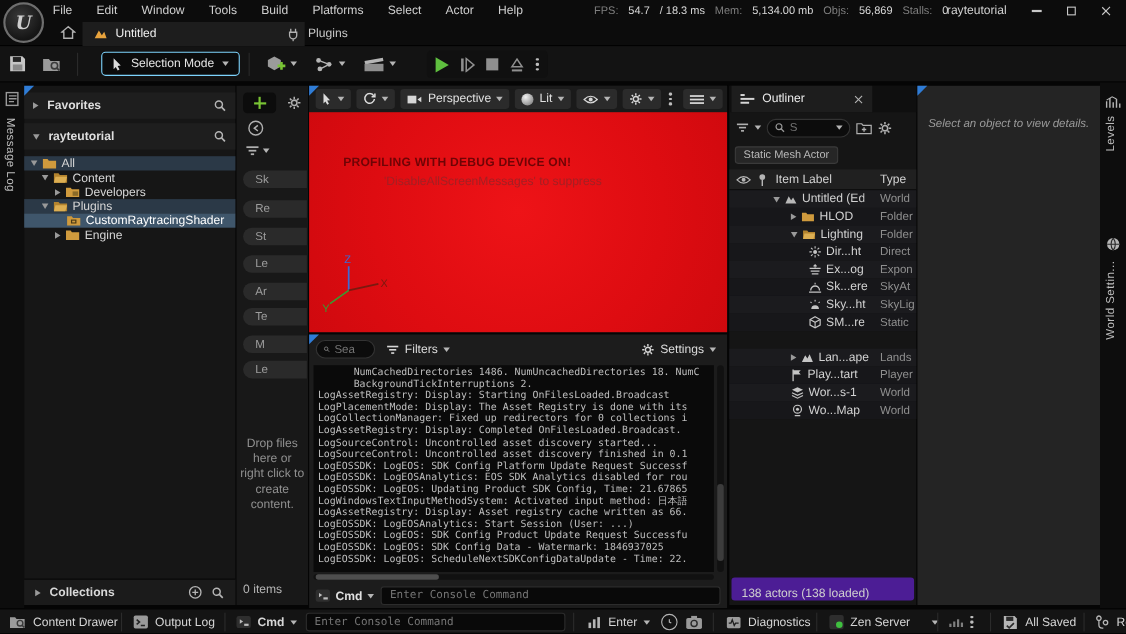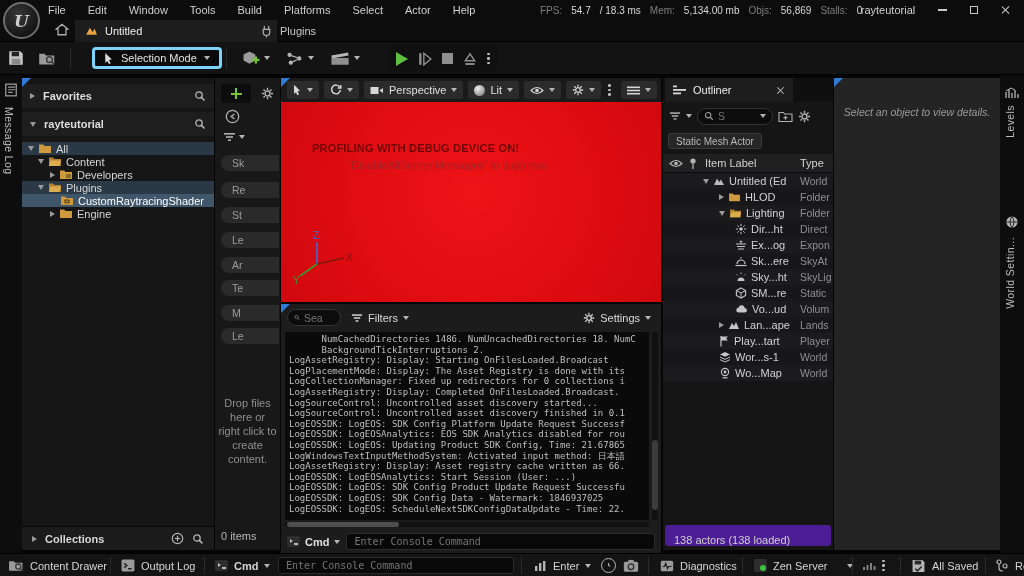--- a/index.html
+++ b/index.html
@@ -26,21 +26,21 @@
 
   
   #tabbar { position:absolute; left:0; top:20px; width:1024px; height:22px; background:#0c0c0c; border-bottom:1px solid #000; }
   .tab-active { position:absolute; left:75px; top:0; width:202px; height:22px; background:#1d1d1d; display:flex; align-items:center; gap:7px; padding-left:10px; color:#efefef; }
   .tab-plugins { position:absolute; left:250px; top:0; height:22px; display:flex; align-items:center; gap:7px; padding:0 10px; color:#c9c9c9; }
   #home { position:absolute; left:55px; top:3px; }
 
   
   #toolbar { position:absolute; left:0; top:42px; width:1024px; height:33px; background:#131313; border-bottom:1px solid #000; }
   .tsep { position:absolute; top:6px; width:1px; height:21px; background:#2a2a2a; }
-  #selmode { position:absolute; left:92px; top:5px; height:22px; background:#0b0b0b; border:3px solid #7dd3fc; border-radius:4px; display:flex; align-items:center; gap:7px; padding:0 9px; color:#e4e4e4; }
+  #selmode { position:absolute; left:92px; top:5px; height:22px; background:#0b0b0b; border:1px solid #7dd3fc; border-radius:4px; display:flex; align-items:center; gap:7px; padding:0 9px; color:#e4e4e4; }
   .chev { width:0; height:0; border-left:3.5px solid transparent; border-right:3.5px solid transparent; border-top:4.5px solid #b5b5b5; display:inline-block; }
   .tri-r { width:0; height:0; border-top:3.5px solid transparent; border-bottom:3.5px solid transparent; border-left:5px solid #9a9a9a; display:inline-block; }
   .tri-d { width:0; height:0; border-left:3.5px solid transparent; border-right:3.5px solid transparent; border-top:5px solid #9a9a9a; display:inline-block; }
   .tbtn { position:absolute; top:5px; height:22px; display:flex; align-items:center; gap:4px; }
   #playgroup { position:absolute; left:388px; top:4px; height:25px; background:#101010; border-radius:4px; display:flex; align-items:center; gap:10px; padding:0 8px; }
   .play-tri { width:0; height:0; border-top:7px solid transparent; border-bottom:7px solid transparent; border-left:12px solid #5fbf3f; }
   .stop-sq { width:11px; height:11px; background:#8f8f8f; }
   .vdots { display:inline-flex; flex-direction:column; gap:2px; }
   .vdots i { width:2.5px; height:2.5px; background:#bdbdbd; border-radius:50%; }
 
@@ -664,27 +664,20 @@
             <span class="otype">SkyLig</span>
         </div>
         <div class="orow oi2" style="top:112px">
           <svg width="12" height="12" viewBox="0 0 12 12">
               <path d="M6 1l4.6 2.5v5L6 11 1.4 8.5v-5Z" fill="none" stroke="#c5c5c5" stroke-width="1.1"></path>
               <path d="M1.4 3.5L6 6l4.6-2.5M6 6v5" fill="none" stroke="#c5c5c5" stroke-width="1"></path>
             </svg>
           <span class="olabel">SM...re</span>
             <span class="otype">Static</span>
         </div>
-        <div class="orow oi2" style="top:128px">
-          <svg width="13" height="10" viewBox="0 0 13 10">
-              <path d="M3.2 8.6a2.6 2.6 0 0 1 .4-5.1A3.2 3.2 0 0 1 9.8 4a2.3 2.3 0 0 1-.3 4.6Z" fill="#c5c5c5"></path>
-            </svg>
-          <span class="olabel">Vo...ud</span>
-            <span class="otype">Volum</span>
-        </div>
         <div class="orow oi1" style="top:144px">
           <span class="tri-r"></span>
           <svg width="12" height="10" viewBox="0 0 12 10">
               <path d="M1 9L4 3l2 3 2-4 3 7Z" fill="#c5c5c5"></path>
             </svg>
           <span class="olabel">Lan...ape</span>
             <span class="otype">Lands</span>
         </div>
         <div class="orow oi1" style="top:160px">
           <svg width="11" height="12" viewBox="0 0 11 12">

